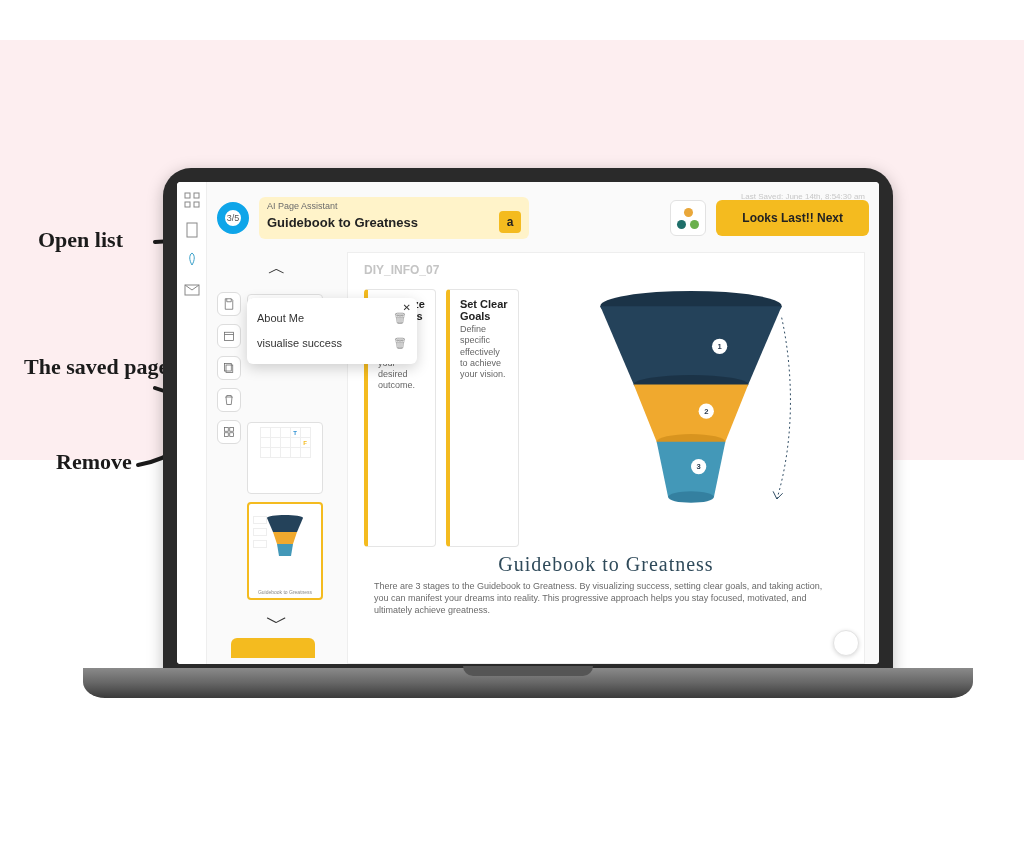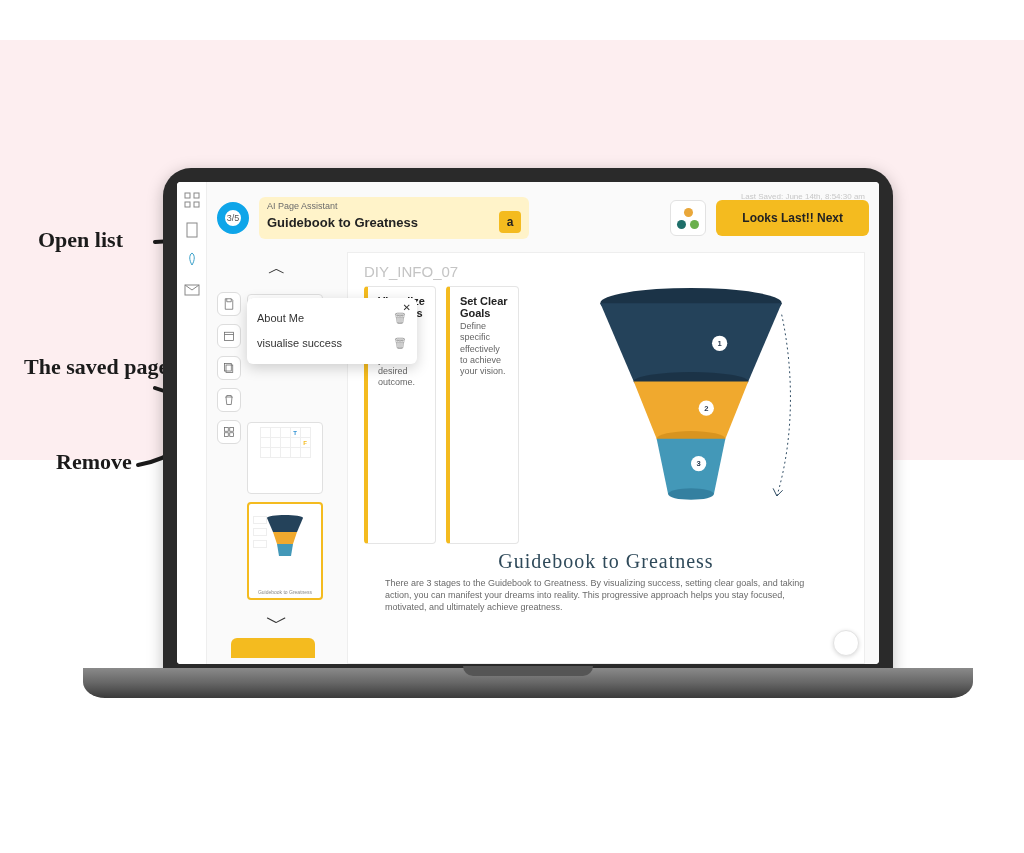--- a/index.html
+++ b/index.html
@@ -239,21 +239,21 @@
   .popout-row .trash { color:#999; font-size:11px; }
 
   
   .canvas {
     position:absolute;
     left:130px; right:4px; top:0; bottom:0;
     background:#fff;
     border:1px solid #eee;
     padding:10px 16px 0;
   }
-  .canvas-label { font-size:15px; color:#c4c4c4; margin-bottom:6px; }
+  .canvas-label { font-size:12px; color:#c4c4c4; margin-bottom:12px;font-weight:bold; }
   .canvas-body { display:flex; gap:14px; height:258px; }
   .canvas-left { width:155px; display:flex; flex-direction:row; gap:10px; }
   .step {
     border:1px solid #e5e5e5;
     border-left:4px solid #f4bb1f;
     border-radius:4px;
     padding:8px 10px;
     background:#fff;
   }
   .step h4 { font-size:11px; font-weight:700; color:#222; margin-bottom:2px; }
@@ -269,21 +269,21 @@
     font-family: Georgia, 'Times New Roman', serif;
     font-size:20px;
     letter-spacing:1px;
     color:#2f4a5a;
     margin-top:6px;
   }
   .canvas-desc {
     font-size:9px;
     color:#6a6a6a;
     text-align:left;
-    margin:4px 21px 0;
+    margin:4px 10px 0;
     line-height:1.35;
   }
 
   .bottom-yellow {
     position:absolute;
     bottom:6px; left:14px;
     width:84px; height:20px;
     background:#f4bb1f;
     border-radius:6px 6px 0 0;
   }

